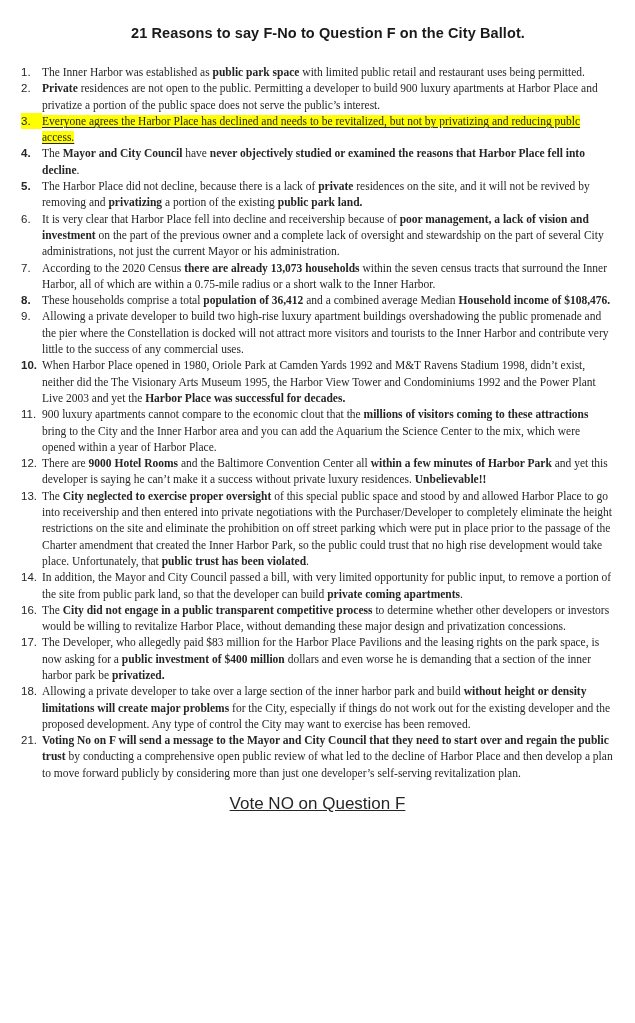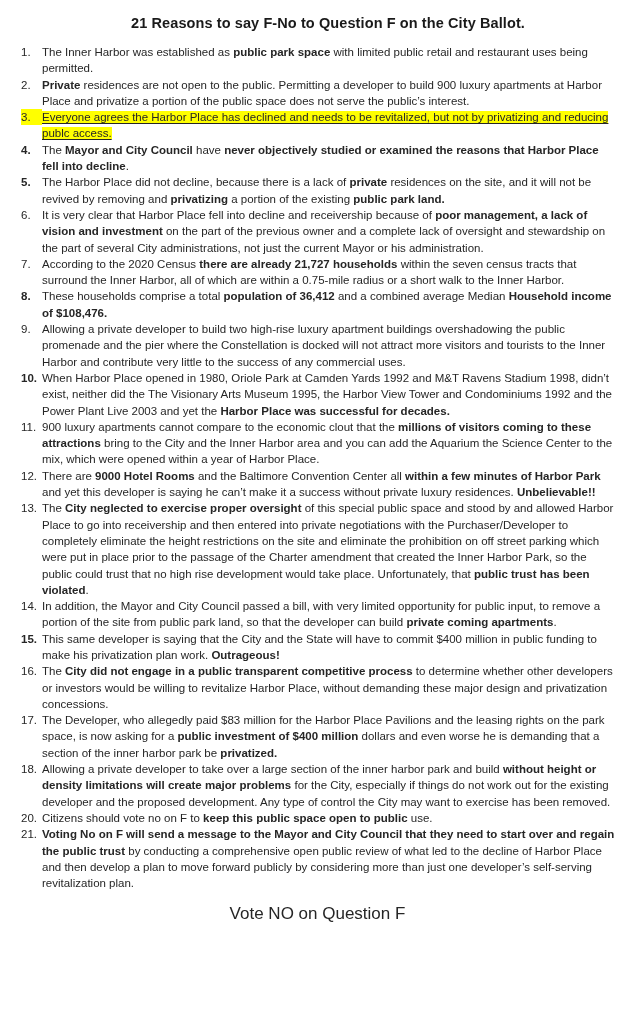--- a/index.html
+++ b/index.html
@@ -11,21 +11,21 @@
     font-family: "Liberation Sans", "DejaVu Sans", sans-serif;
     color: #262626;
   }
   .page {
     width: 635px;
     height: 1023px;
     background: #ffffff;
     box-sizing: border-box;
   }
   .title {
-    margin: 0;
+    margin: 10px;
     padding-top: 15px;
     text-align: center;
     font-size: 14.5px;
     font-weight: 700;
     color: #1a1a1a;
     letter-spacing: 0.1px;
     padding-left: 21px;
   }
   .reasons {
     list-style: none;
@@ -35,34 +35,35 @@
   .reason {
     display: flex;
     align-items: flex-start;
     font-size: 11.5px;
     line-height: 16.3px;
   }
   .num {
     flex: 0 0 21px;
     white-space: nowrap;
   }
-  .body-text { flex: 1 1 auto; }
+  .body-text { flex: 1 1 auto; font-family: Liberation Serif, serif; }
   .bold { font-weight: 700; }
   .hl {
     background: #ffff00;
     text-decoration: underline;
     text-underline-offset: 2px;
   }
   .reason.highlighted .num { background: #ffff00; }
   .footer {
     margin-top: 13px;
     text-align: center;
     font-size: 17px;
     font-weight: 400;
     color: #262626;
+    text-decoration: underline;
   }
 </style>
 </head>
 <body>
 
 <div class="page">
   <h1 class="title">21 Reasons to say F-No to Question F on the City Ballot.</h1>
   <ol class="reasons" id="reasons-list">
   <li class="reason">
     <span class="num">1.</span>
@@ -89,21 +90,21 @@
     <span class="body-text"><span>The Harbor Place did not decline, because there is a lack of </span><span class="bold">private</span><span> residences on the site,  and it will not be revived by removing and </span><span class="bold">privatizing</span><span> a portion of the existing </span><span class="bold">public park land.</span></span>
   </li>
 
   <li class="reason">
     <span class="num">6.</span>
     <span class="body-text"><span>It is very clear that Harbor Place fell into decline and receivership because of </span><span class="bold">poor management, a lack of vision and investment</span><span> on the part of the previous owner and a complete lack of oversight and stewardship on the part of several City administrations, not just the current Mayor or his administration.</span></span>
   </li>
 
   <li class="reason">
     <span class="num">7.</span>
-    <span class="body-text"><span>According to the 2020 Census </span><span class="bold">there are already 21,727 households</span><span> within the seven census tracts that surround the Inner Harbor, all of which are within a 0.75-mile radius or a short walk to the Inner Harbor.</span></span>
+    <span class="body-text"><span>According to the 2020 Census </span><span class="bold">there are already 13,073 households</span><span> within the seven census tracts that surround the Inner Harbor, all of which are within a 0.75-mile radius or a short walk to the Inner Harbor.</span></span>
   </li>
 
   <li class="reason">
     <span class="num bold">8.</span>
     <span class="body-text"><span>These households comprise a total </span><span class="bold">population of 36,412</span><span> and a combined average Median </span><span class="bold">Household income of $108,476.</span></span>
   </li>
 
   <li class="reason">
     <span class="num">9.</span>
     <span class="body-text"><span>Allowing a private developer to build two high-rise luxury apartment buildings overshadowing the public promenade and the pier where the Constellation is docked will not attract more visitors and tourists to the Inner Harbor and contribute very little to the success of any commercial uses.</span></span>
@@ -127,45 +128,37 @@
   <li class="reason">
     <span class="num">13.</span>
     <span class="body-text"><span>The </span><span class="bold">City neglected to exercise proper oversight</span><span> of this special public space and stood by and allowed Harbor Place to go into receivership and then entered into private negotiations with the Purchaser/Developer to completely eliminate the height restrictions on the site and eliminate the prohibition on off street parking which were put in place prior to the passage of the Charter amendment that created the Inner Harbor Park, so the public could trust that no high rise development would take place.  Unfortunately, that </span><span class="bold">public trust has been violated</span><span>.</span></span>
   </li>
 
   <li class="reason">
     <span class="num">14.</span>
     <span class="body-text"><span> In addition, the Mayor and City Council passed a bill, with very limited opportunity for public input, to remove a portion of the site from public park land, so that the developer can build </span><span class="bold">private coming apartments</span><span>.</span></span>
   </li>
 
-  <li class="reason">
-    <span class="num bold">15.</span>
-    <span class="body-text"><span>This same developer is saying that the City and the State will have to commit $400 million in public funding to make his privatization plan work.  </span><span class="bold">Outrageous!</span></span>
-  </li>
 
   <li class="reason">
     <span class="num">16.</span>
     <span class="body-text"><span>The </span><span class="bold">City did not engage in a public transparent competitive process</span><span> to determine whether other developers or investors would be willing to revitalize Harbor Place,  without demanding these major design and privatization concessions.</span></span>
   </li>
 
   <li class="reason">
     <span class="num">17.</span>
     <span class="body-text"><span>The Developer, who allegedly paid $83 million for the Harbor Place Pavilions and the leasing rights on the park space, is now asking for a </span><span class="bold">public investment of $400 million</span><span> dollars and even worse he is demanding that a section of the inner harbor park be </span><span class="bold">privatized.</span></span>
   </li>
 
   <li class="reason">
     <span class="num">18.</span>
     <span class="body-text"><span>Allowing a private developer to take over a large section of the inner harbor park and build </span><span class="bold">without height or density limitations will create major problems</span><span> for the City, especially if things do not work out for the existing developer and the proposed development.  Any type of control the City may want to exercise has been removed.</span></span>
   </li>
 
 
-  <li class="reason">
-    <span class="num">20.</span>
-    <span class="body-text"><span>Citizens should vote no on F to </span><span class="bold">keep this public space open to public</span><span> use.</span></span>
-  </li>
 
   <li class="reason">
     <span class="num">21.</span>
     <span class="body-text"><span> </span><span class="bold">Voting No on F will send a message to the Mayor and City Council that they need to start over and regain the public trust</span><span> by conducting a comprehensive open public review of what led to the decline of Harbor Place and then develop a plan to move forward publicly by considering more than just one developer’s self-serving revitalization plan.</span></span>
   </li>
 </ol>
   <div class="footer">Vote NO on Question F</div>
 </div>
 
 </body></html>

